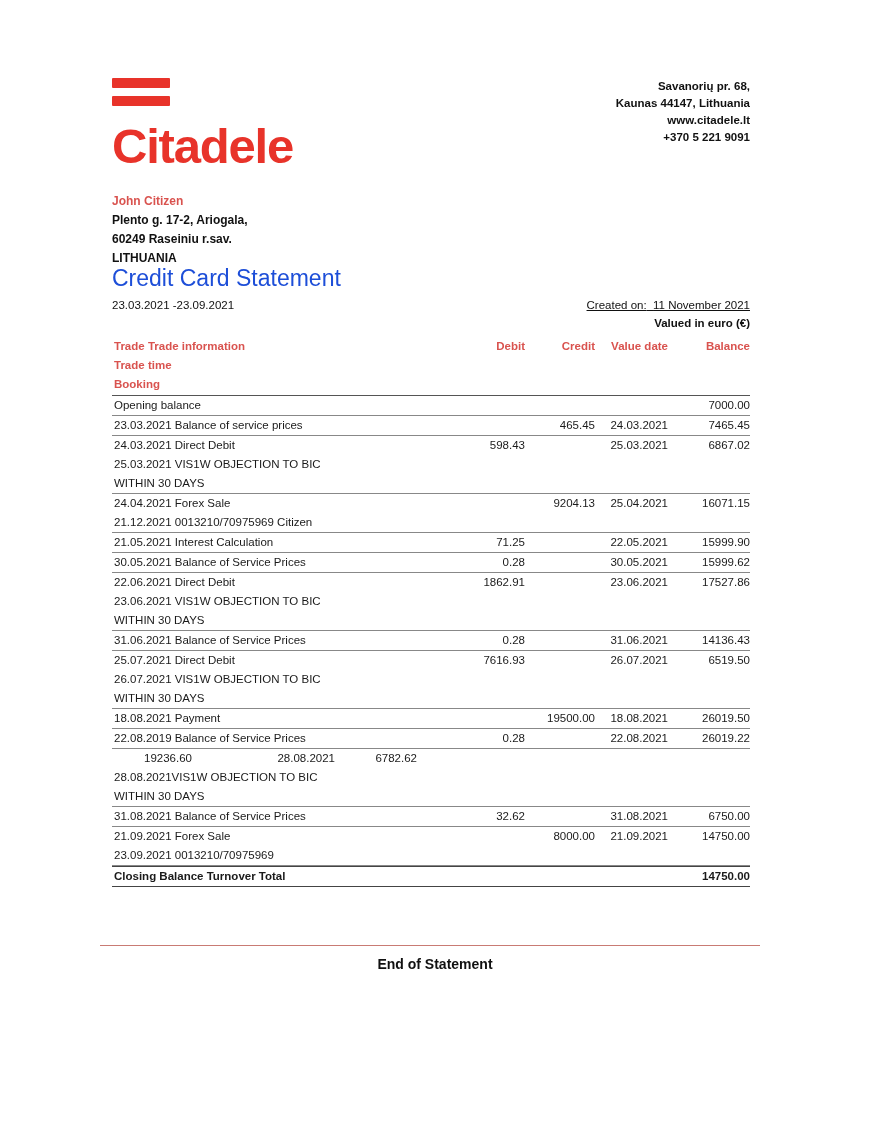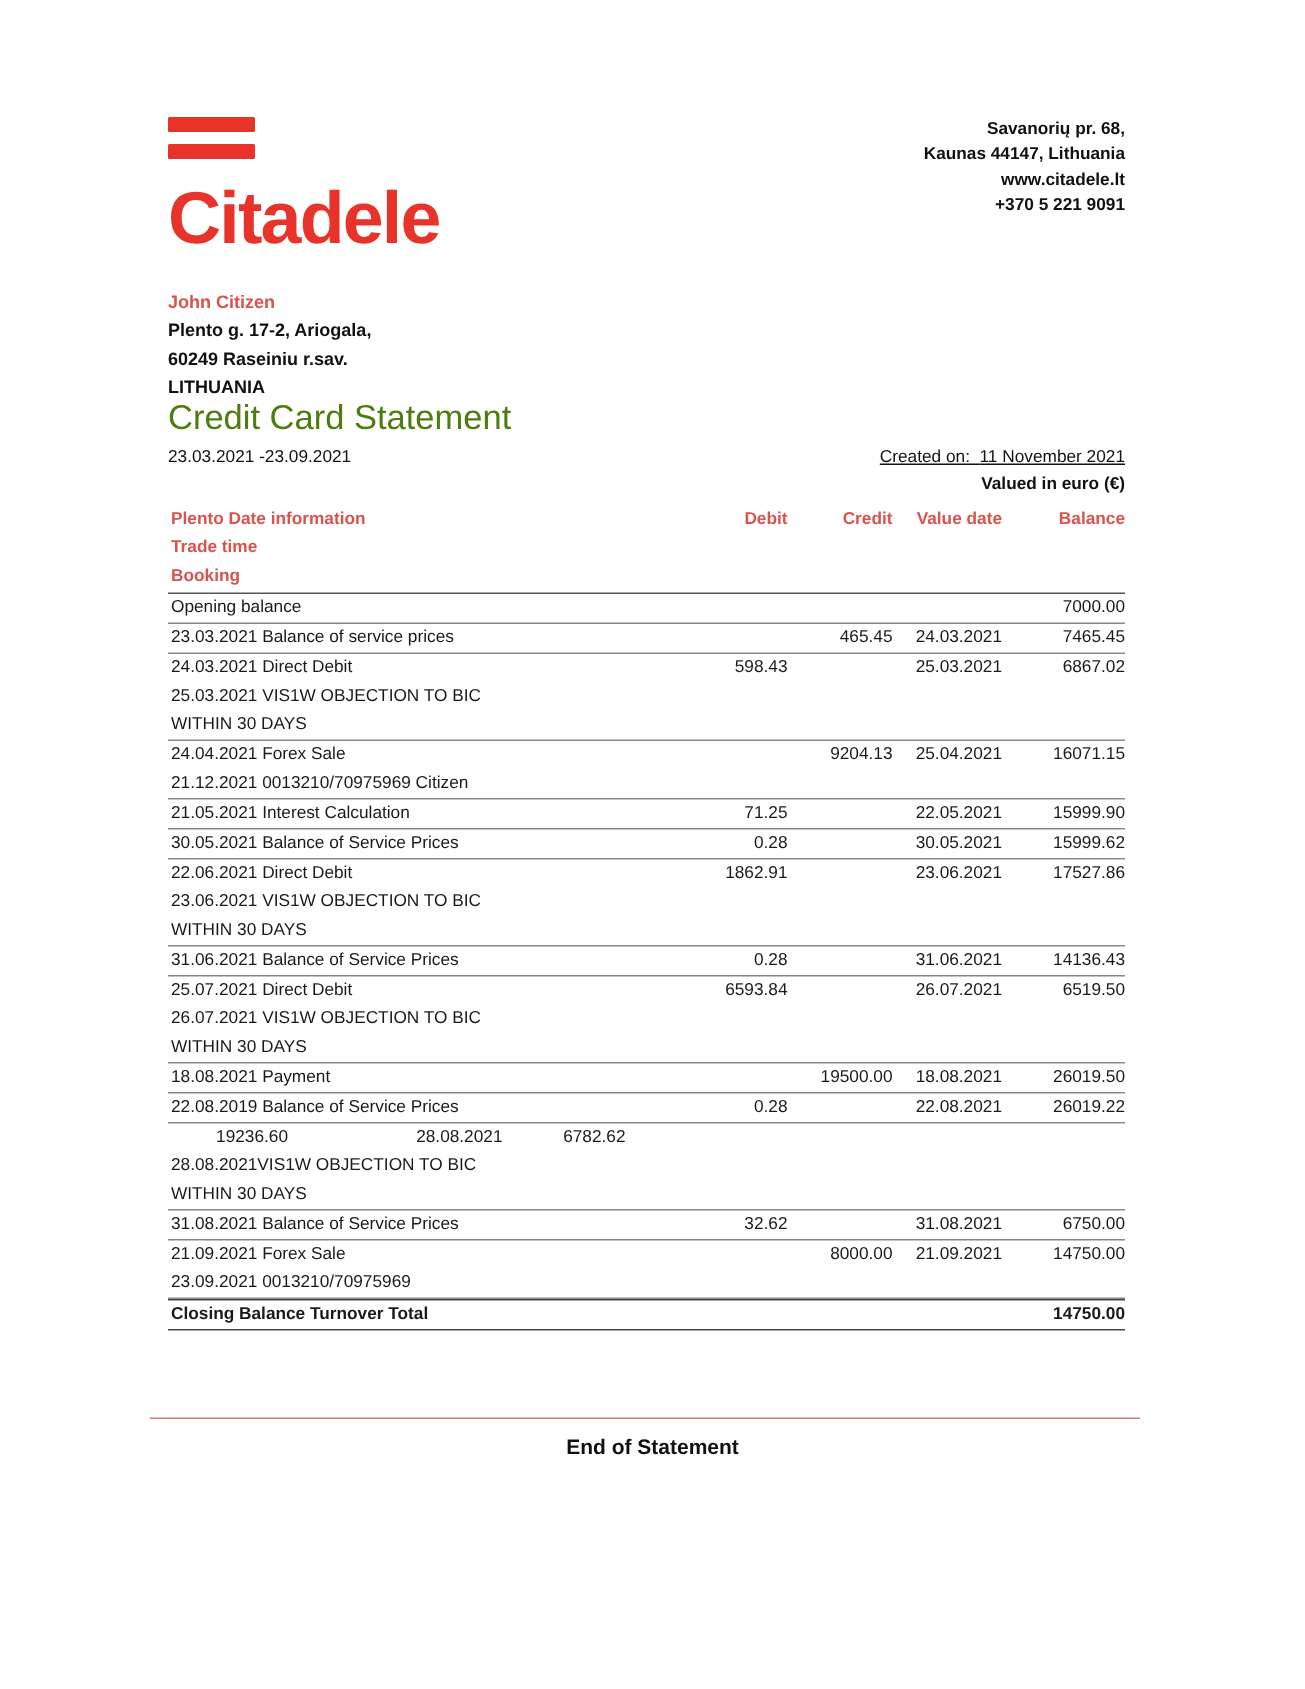--- a/index.html
+++ b/index.html
@@ -36,21 +36,21 @@
   .customer { position: absolute; left: 112px; top: 192px; }
   .cust-name {
     font-size: 12px; font-weight: 700; color: #D9534F;
     line-height: 19px;
   }
   .cust-line { font-size: 12px; font-weight: 700; color: #111; line-height: 19px; }
 
   
   .title {
     position: absolute; left: 112px; top: 265px;
-    font-size: 23px; color: #4d7c0f; font-weight: 400; line-height: 1.2;
+    font-size: 23px; color: #1d4ed8; font-weight: 400; line-height: 1.2;
   }
   .meta-row {
     position: absolute; left: 112px; top: 299px; width: 638px;
     display: flex; justify-content: space-between; align-items: baseline;
     font-size: 11.5px; color: #111;
   }
   .meta-created { font-weight: 400; text-decoration: underline; }
   .valued {
     position: absolute; left: 112px; top: 317px; width: 638px;
     text-align: right; font-size: 11.5px; font-weight: 700; color: #111;
@@ -119,21 +119,21 @@
     <span class="meta-created">
       <span>Created on:</span>&nbsp;
       <span>11 November 2021</span>
     </span>
   </div>
   <div class="valued">Valued in euro (€)</div>
 
   <div class="table">
     <div class="thead">
       <div class="row">
-        <div class="c-desc">Plento Date information</div>
+        <div class="c-desc">Trade Trade information</div>
         <div class="c-debit">Debit</div>
         <div class="c-credit">Credit</div>
         <div class="c-vdate">Value date</div>
         <div class="c-bal">Balance</div>
       </div>
       <div class="row">
         <div class="c-desc">Trade time</div>
       </div>
       <div class="row">
         <div class="c-desc">Booking</div>
@@ -214,21 +214,21 @@
             <div class="c-desc">31.06.2021 Balance of Service Prices</div>
             <div class="c-debit">0.28</div>
             <div class="c-credit"></div>
             <div class="c-vdate">31.06.2021</div>
             <div class="c-bal">14136.43</div>
           </div>
         </div>
         <div class="trow">
           <div class="row">
             <div class="c-desc">25.07.2021 Direct Debit</div>
-            <div class="c-debit">6593.84</div>
+            <div class="c-debit">7616.93</div>
             <div class="c-credit"></div>
             <div class="c-vdate">26.07.2021</div>
             <div class="c-bal">6519.50</div>
           </div>
           <div class="cont">26.07.2021 VIS1W OBJECTION TO BIC</div>
           <div class="cont">WITHIN 30 DAYS</div>
         </div>
         <div class="trow">
           <div class="row">
             <div class="c-desc">18.08.2021 Payment</div>

